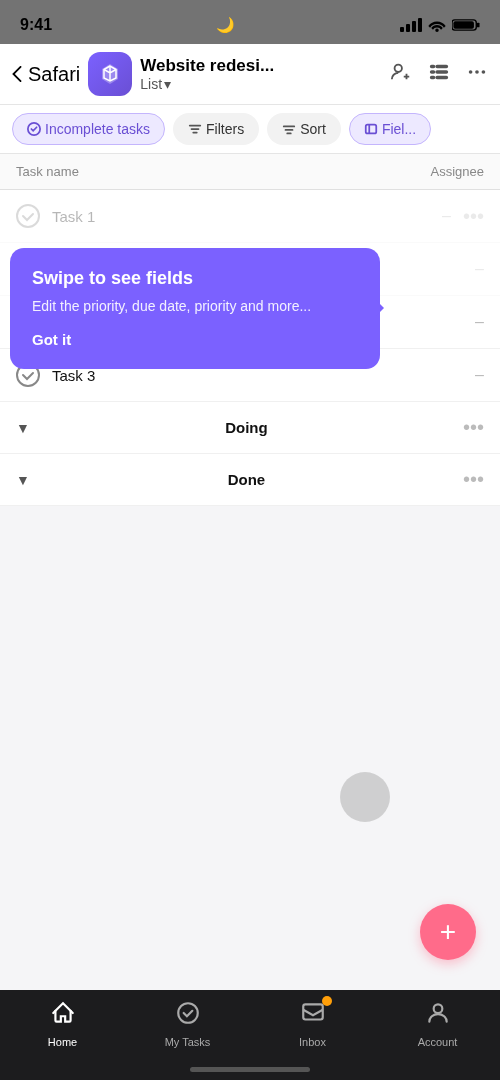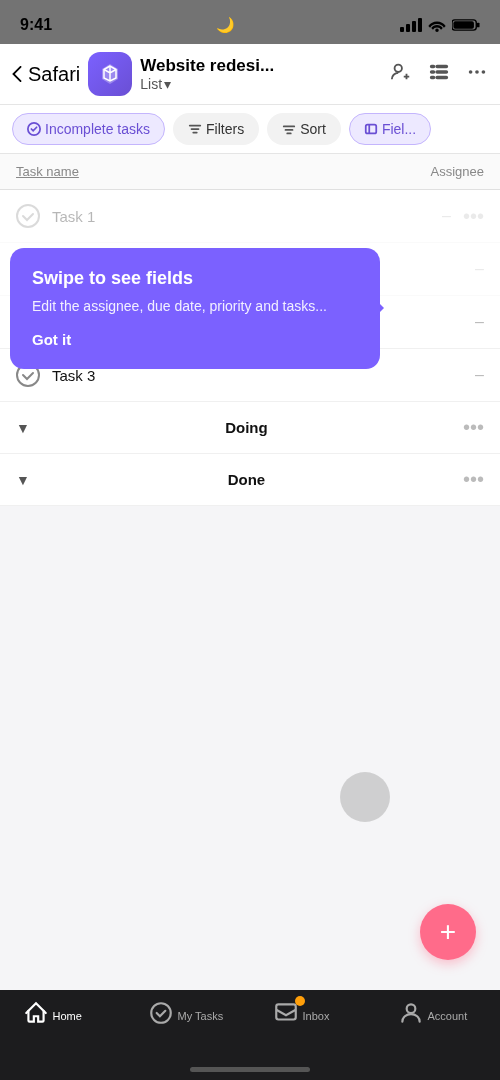--- a/index.html
+++ b/index.html
@@ -142,21 +142,20 @@
       display: flex;
       align-items: center;
       padding: 10px 16px;
       border-bottom: 1px solid #e0e0e0;
     }
     .col-task-name {
       flex: 1;
       font-size: 13px;
       font-weight: 500;
       color: #888;
-      text-decoration: underline;
     }
     .col-assignee {
       font-size: 13px;
       font-weight: 500;
       color: #888;
       width: 80px;
       text-align: right;
     }
 
     
@@ -316,20 +315,21 @@
       right: 0;
       height: 90px;
       background: #1c1c1e;
       display: flex;
       align-items: flex-start;
       justify-content: space-around;
       padding-top: 10px;
     }
     .nav-item {
       display: flex;
+      flex-direction: column;
       align-items: center;
       gap: 4px;
       cursor: pointer;
       width: 80px;
     }
     .nav-item-icon {
       font-size: 24px;
       color: #fff;
       position: relative;
     }
@@ -482,21 +482,21 @@
           <path d="M2 7l4 4 6-6" stroke="#888" stroke-width="2" stroke-linecap="round"></path>
         </svg>
     </div>
     <span class="task-name-text">Task 1</span>
     <span class="task-dash">–</span>
     <span class="task-more">•••</span>
   </div>
 
   <div class="tooltip-overlay">
     <div class="tooltip-title">Swipe to see fields</div>
-    <div class="tooltip-desc">Edit the assignee, due date, priority and tasks...</div>
+    <div class="tooltip-desc">Edit the priority, due date, priority and more...</div>
     <button class="tooltip-btn">Got it</button>
   </div>
 
   <div class="task-row task-row-blur" style="margin-top: 0;">
     <div class="task-check task-check-done">
       <svg width="14" height="14" viewBox="0 0 14 14" fill="none">
           <path d="M2 7l4 4 6-6" stroke="#888" stroke-width="2" stroke-linecap="round"></path>
         </svg>
     </div>
     <span class="task-name-text"></span>

